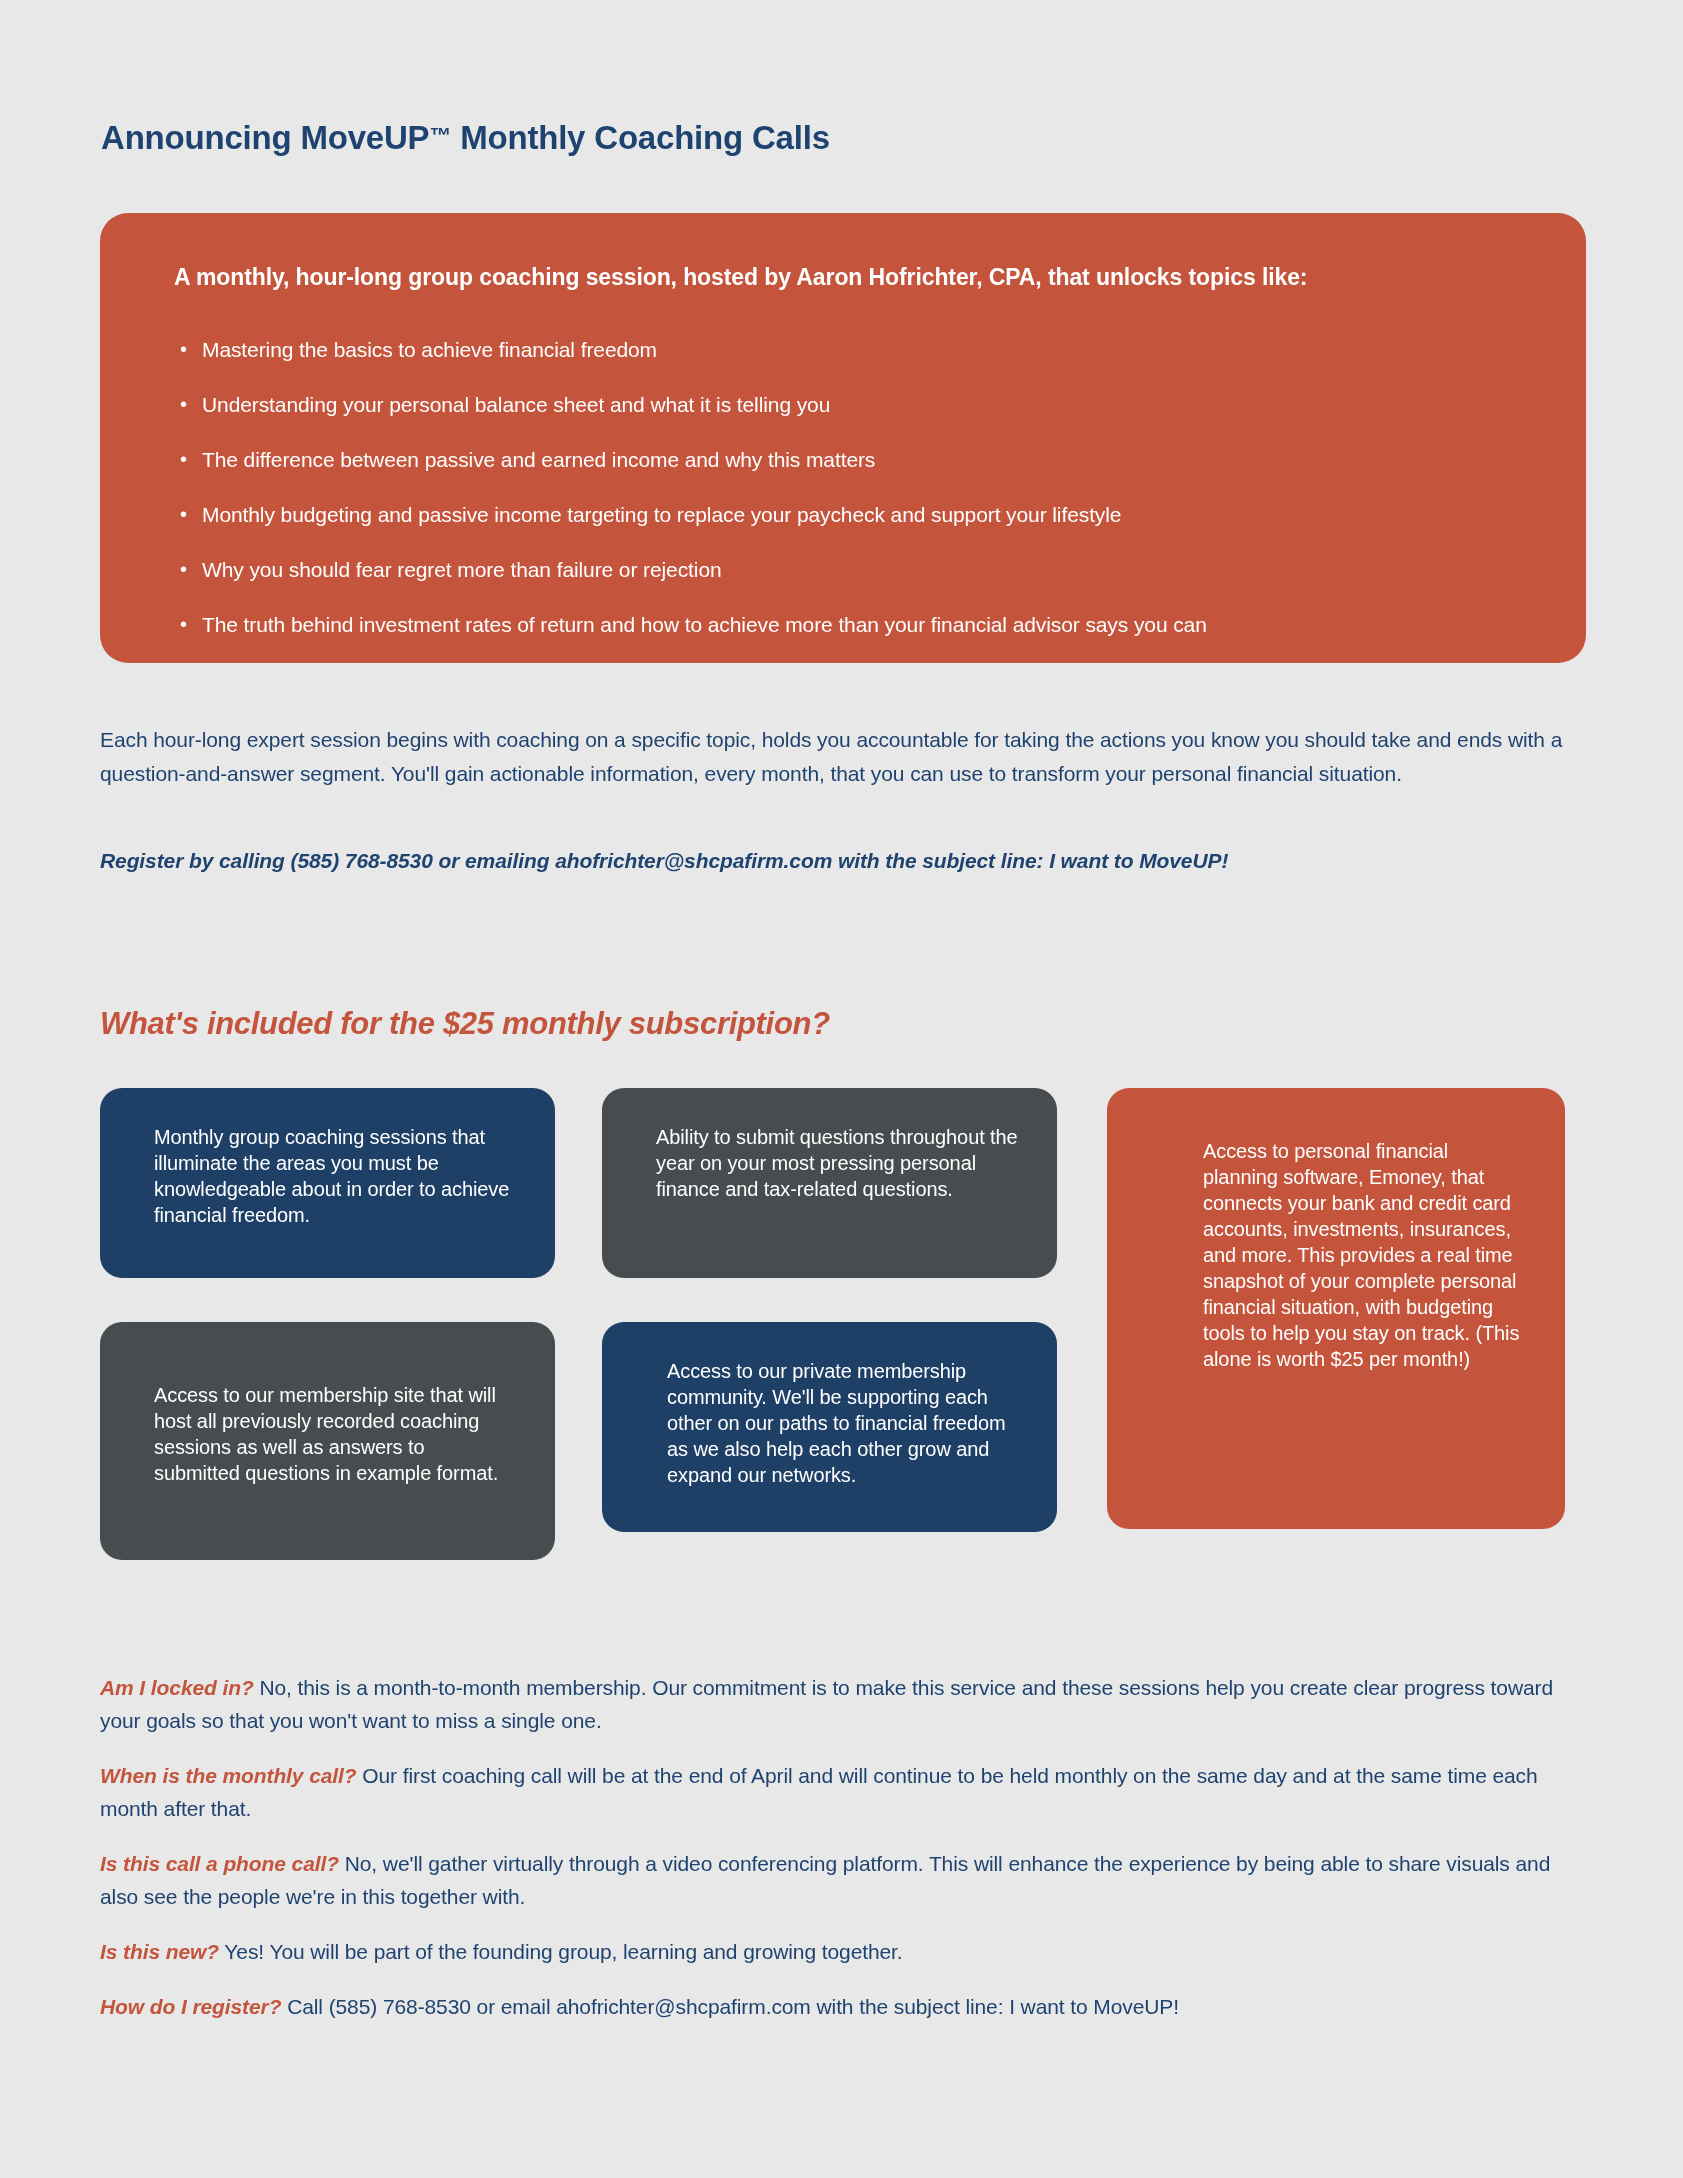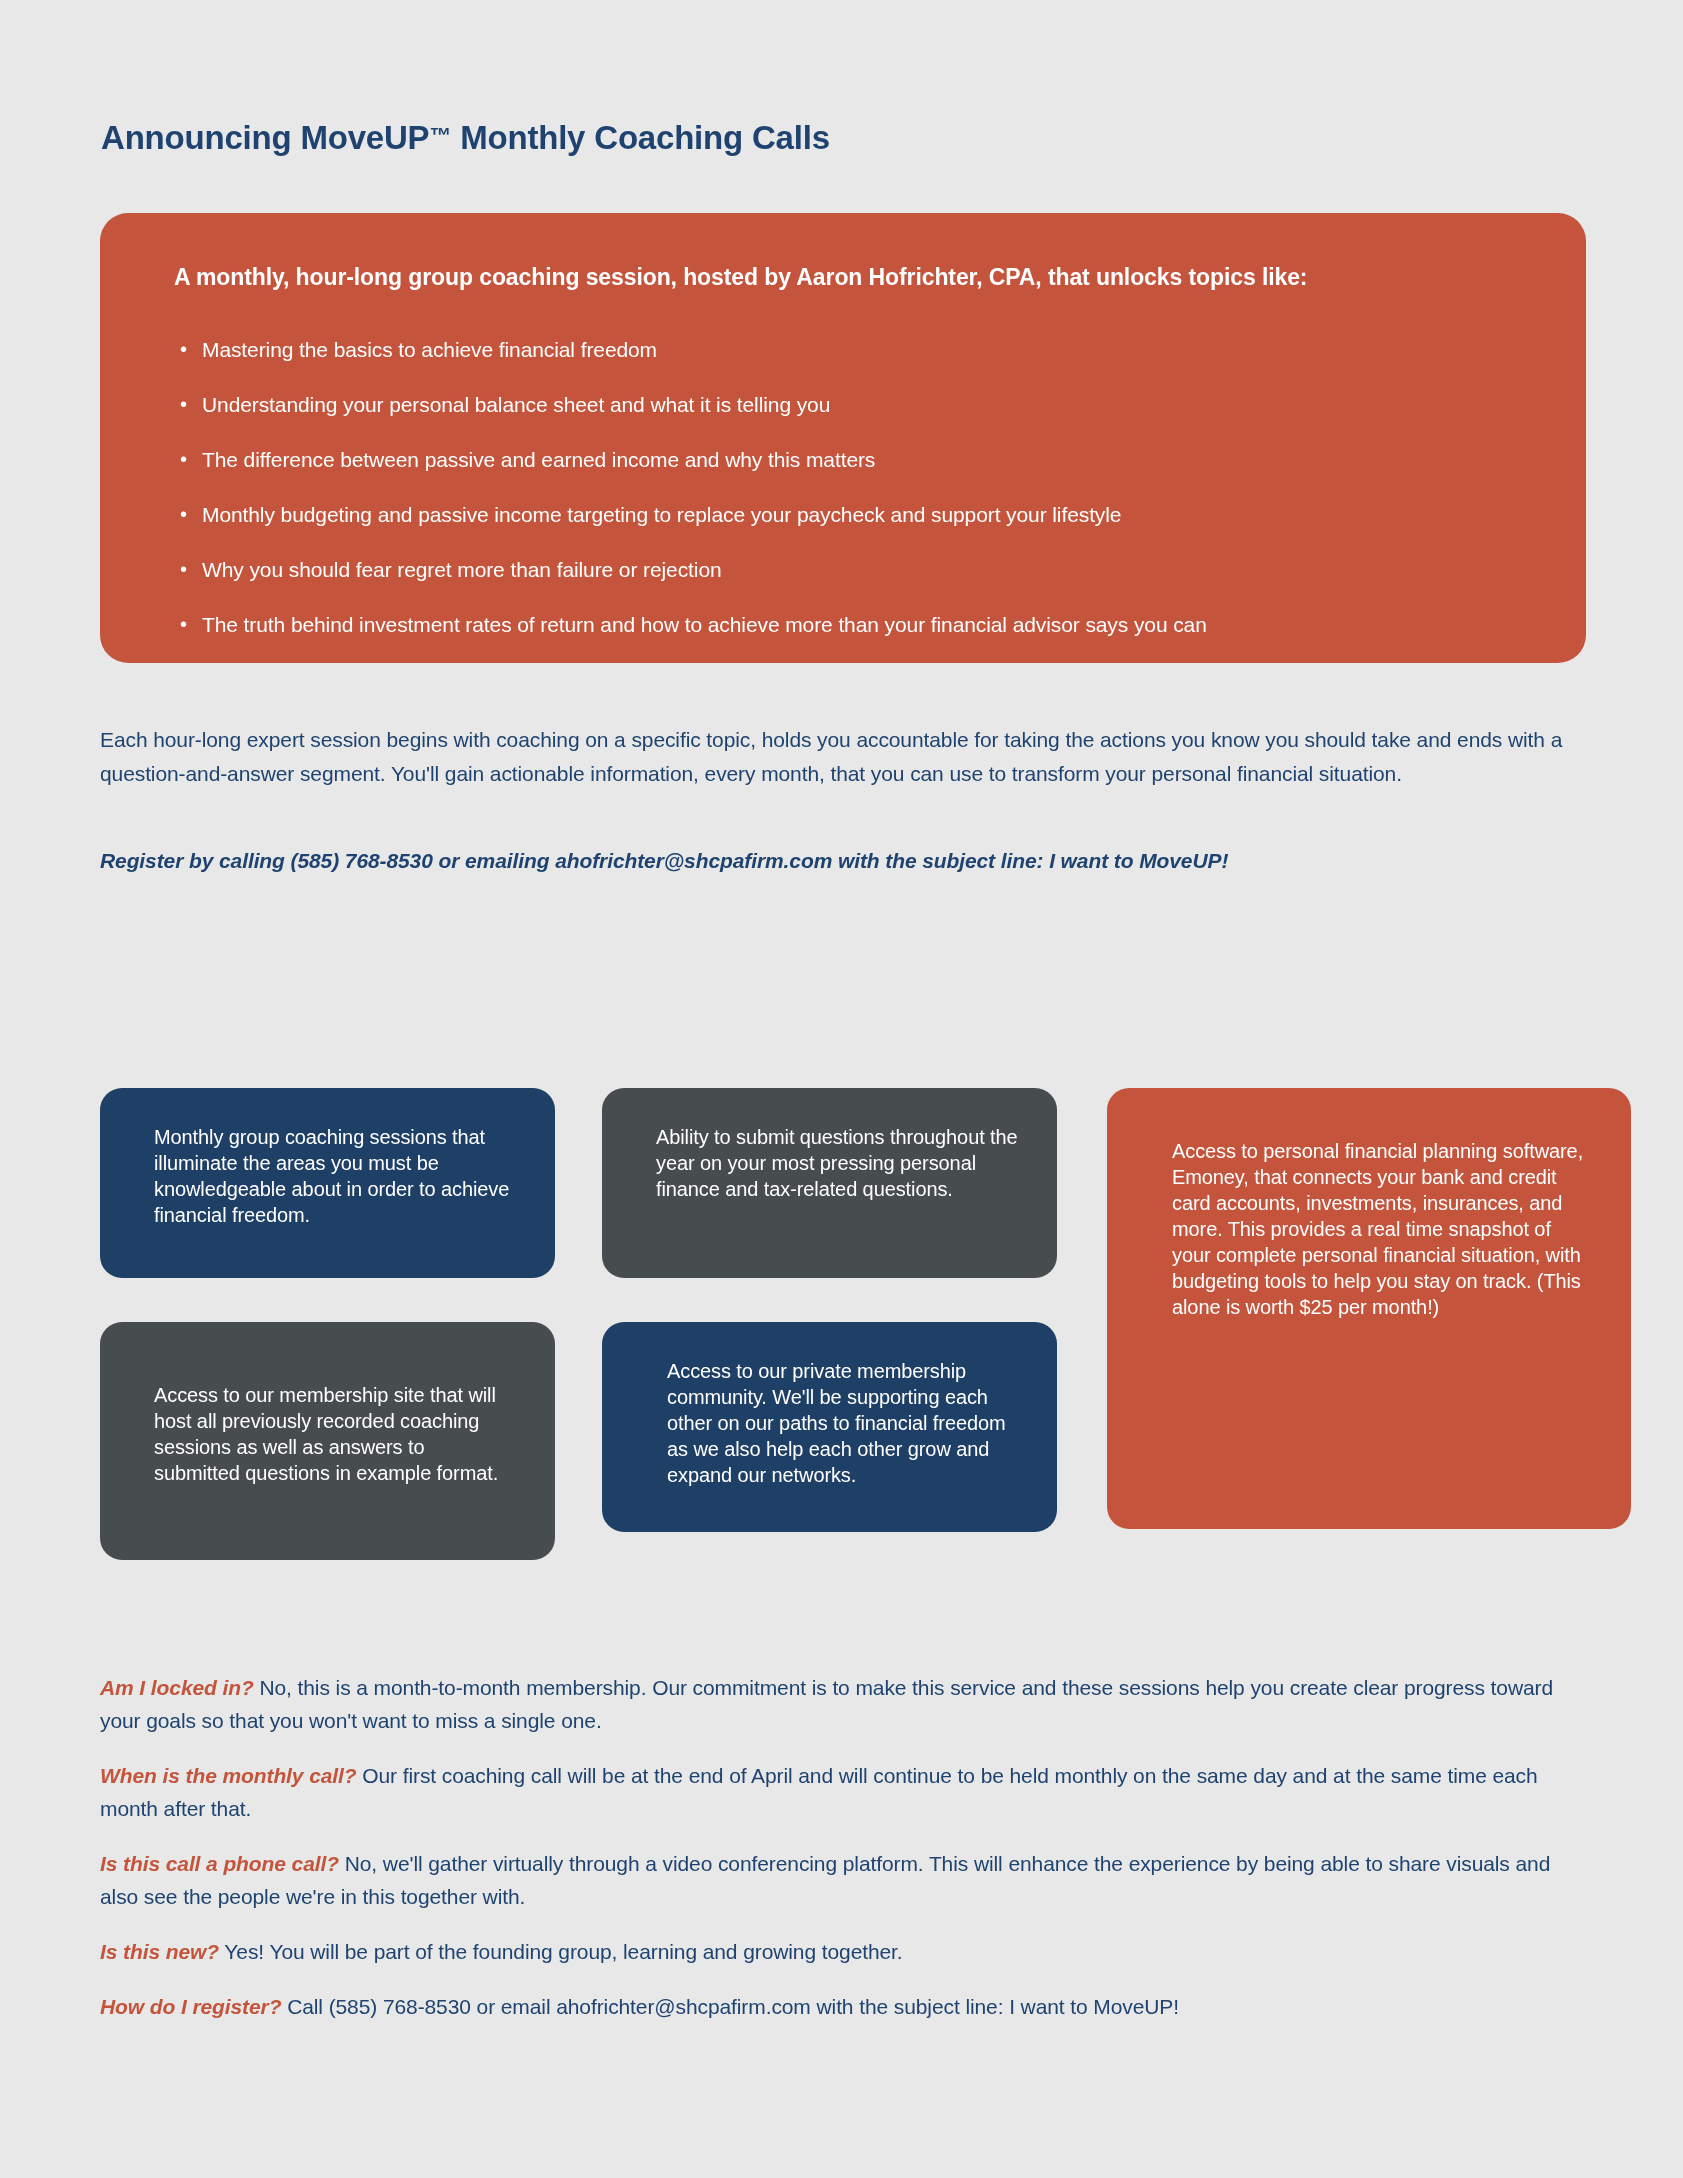--- a/index.html
+++ b/index.html
@@ -136,21 +136,21 @@
     display: block;
     white-space: pre-line;
   }
 
   .card-navy { background: #1e3f66; }
   .card-gray { background: #474c4f; }
   .card-orange { background: #c4553c; }
 
   #card-1 { left: 100px; top: 1088px; width: 455px; height: 190px; padding: 36px 16px 0 54px; }
   #card-2 { left: 602px; top: 1088px; width: 455px; height: 190px; padding: 36px 32px 0 54px; }
-  #card-3 { left: 1107px; top: 1088px; width: 524px; height: 441px; padding: 50px 40px 0 65px; }
+  #card-3 { left: 1107px; top: 1088px; width: 458px; height: 441px; padding: 50px 40px 0 96px; }
   #card-4 { left: 100px; top: 1322px; width: 455px; height: 238px; padding: 60px 40px 0 54px; }
   #card-5 { left: 602px; top: 1322px; width: 455px; height: 210px; padding: 36px 40px 0 65px; }
 
   
   .faq {
     position: absolute;
     left: 100px;
     top: 1671px;
     width: 1485px;
   }
@@ -183,20 +183,21 @@
       <li><span class="bullet">•</span><span>Monthly budgeting and passive income targeting to replace your paycheck and support your lifestyle</span></li>
       <li><span class="bullet">•</span><span>Why you should fear regret more than failure or rejection</span></li>
       <li><span class="bullet">•</span><span>The truth behind investment rates of return and how to achieve more than your financial advisor says you can</span></li>
     </ul>
   </section>
 
   <p class="intro-para">Each hour-long expert session begins with coaching on a specific topic, holds you accountable for taking the actions you know you should take and ends with a question-and-answer segment. You'll gain actionable information, every month, that you can use to transform your personal financial situation.</p>
 
   <p class="register-line">Register by calling (585) 768-8530 or emailing ahofrichter@shcpafirm.com with the subject line: I want to MoveUP!</p>
 
+  <h2 class="section-heading">What's included for the $25 monthly subscription?</h2>
 
   <div class="cards">
     <div class="card card-navy" id="card-1">
       <span class="card-text">Monthly group coaching sessions that illuminate the areas you must be knowledgeable about in order to achieve financial freedom.</span>
     </div>
     <div class="card card-gray" id="card-2">
       <span class="card-text">Ability to submit questions throughout the year on your most pressing personal finance and tax-related questions.</span>
     </div>
     <div class="card card-orange" id="card-3">
       <span class="card-text">Access to personal financial planning software, Emoney, that connects your bank and credit card accounts, investments, insurances, and more. This provides a real time snapshot of your complete personal financial situation, with budgeting tools to help you stay on track. (This alone is worth $25 per month!)</span>

